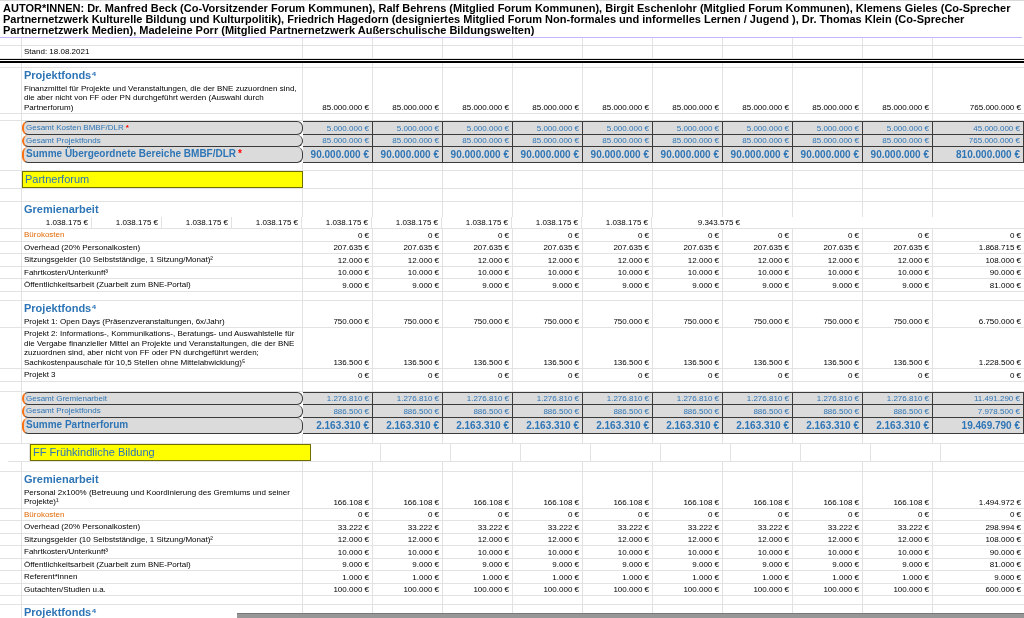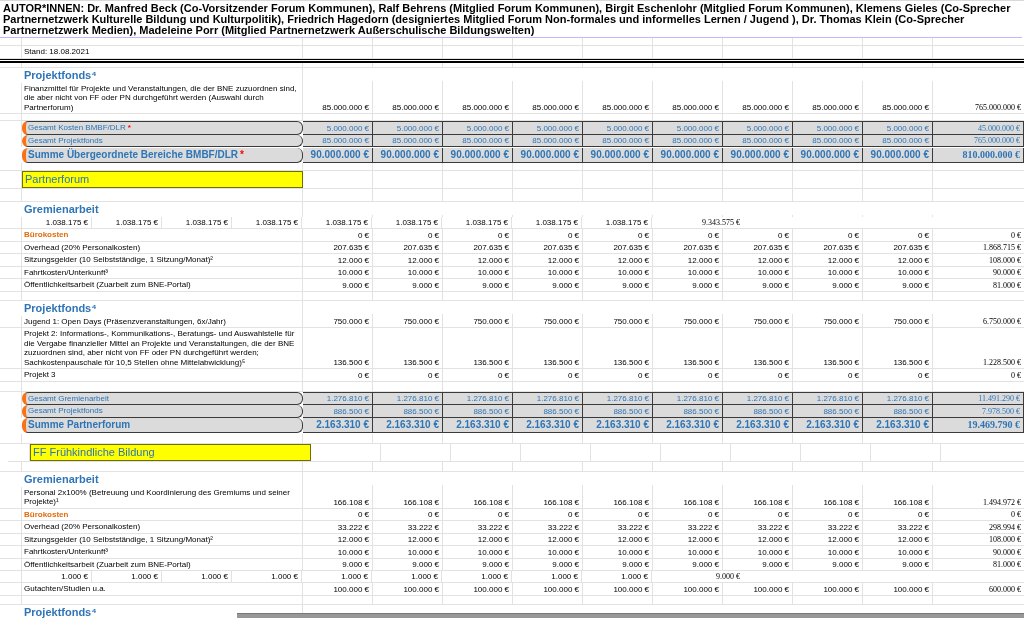--- a/index.html
+++ b/index.html
@@ -30,49 +30,49 @@
     border-right: 1px solid #e2e2e2;
     line-height: 9.5px;
   }
   .cell {
     flex: 0 0 70px;
     border-right: 1px solid #e2e2e2;
     display: flex; align-items: flex-end; justify-content: flex-end;
     padding: 1px 3px 1px 0;
     white-space: nowrap;
   }
-  .cell.tot { flex: 0 0 91px; border-right: none; font-family: Liberation Serif, serif; }
+  .cell.tot { flex: 0 0 91px; border-right: none; }
 
   
-  .sec { border-bottom: none; align-items: flex-end; }
+  .sec { border-bottom: none; }
   .sec .lbl { color: #2E75B6; font-weight: bold; font-size: 11px; line-height: 13px; }
 
   
   .yellow .lbl {
     background: #FFFF00;
     border: 1.5px solid #6F6F00;
     color: #2E75B6;
     font-weight: normal; font-size: 11px; line-height: 13px;
   }
 
   
   .sum .lbl, .sum .cell {
     background: #DBDBDB;
     color: #2E75B6;
     border-right: 1px solid #3a3a3a;
     border-bottom: 1px solid #3a3a3a;
   }
-  .sum .lbl { border-left: 4px solid #f97316; border-radius: 6px; }
+  .sum .lbl { border-left: 2px solid #f97316; border-radius: 6px; }
   .sum-first .lbl, .sum-first .cell { border-top: 1px solid #3a3a3a; }
   .sum { border-bottom: none; }
-  .sum.big { min-height: 16px; align-items: center; }
+  .sum.big { min-height: 16px; }
   .sum.big .lbl, .sum.big .cell { font-weight: bold; font-size: 10px; line-height: 12px; }
   .divider { height: 4px; border-top: 1.5px solid #000; border-bottom: 2.5px solid #000; }
 
-  .lc-orange { color: #E26B0A; font-weight: bold; margin-top: 10px; }
+  .lc-orange { color: #E26B0A; font-weight: normal; margin-top: 10px; }
   .star { color: #FF0000; font-weight: bold; margin-left: 2px; }
 
   .band {
     position: absolute;
     left: 237px; right: 0; bottom: 0; height: 5px;
     background: #979797;
     border-top: 1px solid #777;
   }
 </style>
 </head>
@@ -570,21 +570,21 @@
         <div class="cell"></div>
         <div class="cell"></div>
         <div class="cell"></div>
         <div class="cell"></div>
         <div class="cell"></div>
         <div class="cell"></div>
         <div class="cell tot"></div>
       </div>
       <div class="row data">
         <div class="gut"></div>
-        <div class="lbl"><span>Jugend 1: Open Days (Präsenzveranstaltungen, 6x/Jahr)</span></div>
+        <div class="lbl"><span>Projekt 1: Open Days (Präsenzveranstaltungen, 6x/Jahr)</span></div>
         <div class="cell">
           <span>750.000 €</span>
         </div>
         <div class="cell">
           <span>750.000 €</span>
         </div>
         <div class="cell">
           <span>750.000 €</span>
         </div>
         <div class="cell">
@@ -1048,20 +1048,21 @@
         </div>
         <div class="cell">
           <span>9.000 €</span>
         </div>
         <div class="cell tot">
           <span>81.000 €</span>
         </div>
       </div>
       <div class="row data">
         <div class="gut"></div>
+        <div class="lbl"><span>Referent*innen</span></div>
         <div class="cell">
           <span>1.000 €</span>
         </div>
         <div class="cell">
           <span>1.000 €</span>
         </div>
         <div class="cell">
           <span>1.000 €</span>
         </div>
         <div class="cell">

